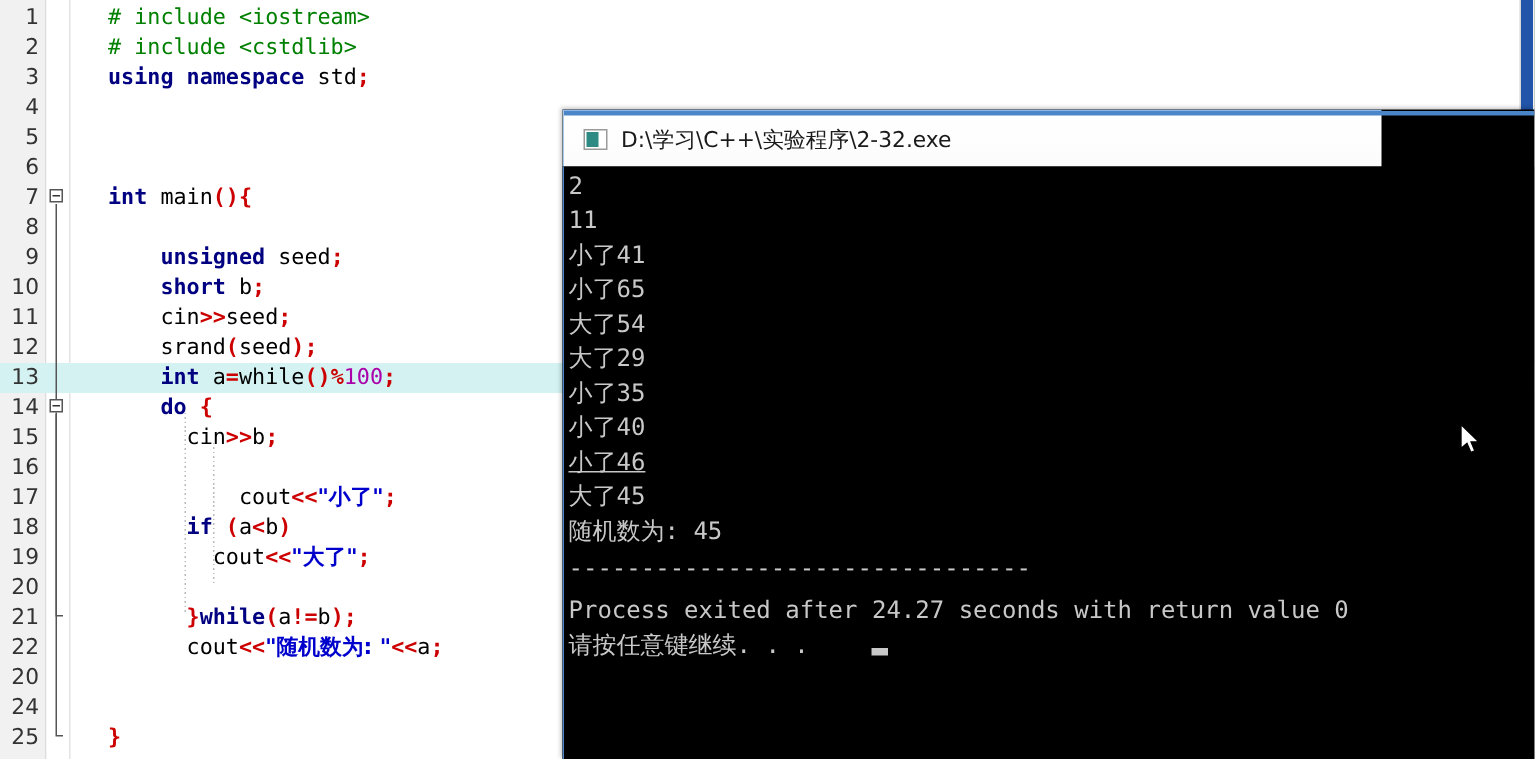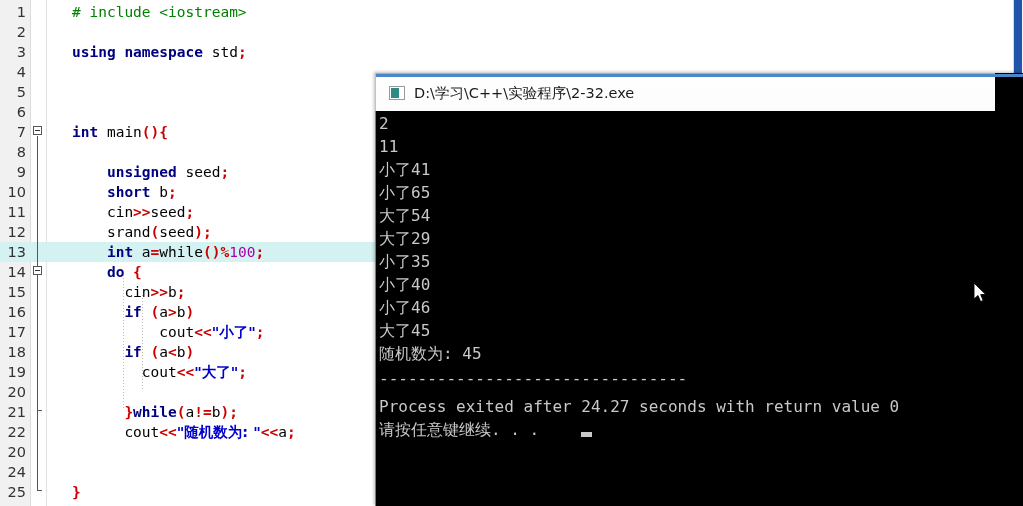--- a/index.html
+++ b/index.html
@@ -81,21 +81,21 @@
   }
 
   
   .console-win{
     position:absolute;left:375px;top:73px;width:648px;height:433px;
     background:#000;
     box-shadow:-1px -1px 3px rgba(0,0,0,0.25);
     overflow:hidden;
   }
   .con-titlebar{
-    position:absolute;left:0;top:0;width:620px;height:38px;
+    position:absolute;left:0;top:0;width:546px;height:38px;
     background:linear-gradient(to bottom,#ffffff 0%,#fcfcfc 100%);
     border-top:1px solid #8ab6e8;
     border-left:1px solid #a8c8e8;
     box-sizing:border-box;
   }
   .con-titleaccent{
     position:absolute;left:0;top:0;width:648px;height:3px;
     background:#4a86c8;
   }
   .con-icon{
@@ -139,35 +139,35 @@
 
 <div id="root">
 
   <div class="editor">
     <div class="ed-gutter"></div>
     <div class="ed-fold"></div>
     <div class="ed-vline"></div>
 
     <div id="code-lines">
         <div class="line" style="top: 2px;"><span class="ln">1</span><span class="code"><span class="pre"># include &lt;iostream&gt;</span></span></div>
-        <div class="line" style="top: 22px;"><span class="ln">2</span></div>
+        <div class="line" style="top: 22px;"><span class="ln">2</span><span class="code"><span class="pre"># include &lt;cstdlib&gt;</span></span></div>
         <div class="line" style="top: 42px;"><span class="ln">3</span><span class="code"><span class="k">using namespace </span><span class="id">std</span><span class="op">;</span></span></div>
         <div class="line" style="top: 62px;"><span class="ln">4</span><span class="code"></span></div>
         <div class="line" style="top: 82px;"><span class="ln">5</span><span class="code"></span></div>
         <div class="line" style="top: 102px;"><span class="ln">6</span><span class="code"></span></div>
         <div class="line" style="top: 122px;"><span class="ln">7</span><span class="code"><span class="k">int </span><span class="id">main</span><span class="op">(){</span></span></div>
         <div class="line" style="top: 142px;"><span class="ln">8</span><span class="code"></span></div>
         <div class="line" style="top: 162px;"><span class="ln">9</span><span class="code"><span class="k">    unsigned </span><span class="id">seed</span><span class="op">;</span></span></div>
         <div class="line" style="top: 182px;"><span class="ln">10</span><span class="code"><span class="k">    short </span><span class="id">b</span><span class="op">;</span></span></div>
         <div class="line" style="top: 202px;"><span class="ln">11</span><span class="code"><span class="id">    cin</span><span class="op">&gt;&gt;</span><span class="id">seed</span><span class="op">;</span></span></div>
         <div class="line" style="top: 222px;"><span class="ln">12</span><span class="code"><span class="id">    srand</span><span class="op">(</span><span class="id">seed</span><span class="op">);</span></span></div>
         <div class="line hl" style="top: 242px;"><span class="ln">13</span><span class="code"><span class="k">    int </span><span class="id">a</span><span class="op">=</span><span class="id">while</span><span class="op">()%</span><span class="num">100</span><span class="op">;</span></span></div>
         <div class="line" style="top: 262px;"><span class="ln">14</span><span class="code"><span class="k">    do </span><span class="op">{</span></span></div>
         <div class="line" style="top: 282px;"><span class="ln">15</span><span class="code"><span class="id">      cin</span><span class="op">&gt;&gt;</span><span class="id">b</span><span class="op">;</span></span></div>
-        <div class="line" style="top: 302px;"><span class="ln">16</span><span class="code"><span class="k">      if </span><span class="op">(</span><span class="id">a</span><span class="op">&gt;</span><span class="id">b</span><span class="op">)</span></span></div>
+        <div class="line" style="top: 302px;"><span class="ln">16</span></div>
         <div class="line" style="top: 322px;"><span class="ln">17</span><span class="code"><span class="id">          cout</span><span class="op">&lt;&lt;</span><span class="str cn">"小了"</span><span class="op">;</span></span></div>
         <div class="line" style="top: 342px;"><span class="ln">18</span><span class="code"><span class="k">      if </span><span class="op">(</span><span class="id">a</span><span class="op">&lt;</span><span class="id">b</span><span class="op">)</span></span></div>
         <div class="line" style="top: 362px;"><span class="ln">19</span><span class="code"><span class="id">        cout</span><span class="op">&lt;&lt;</span><span class="str cn">"大了"</span><span class="op">;</span></span></div>
         <div class="line" style="top: 382px;"><span class="ln">20</span><span class="code"></span></div>
         <div class="line" style="top: 402px;"><span class="ln">21</span><span class="code"><span class="op">      }</span><span class="k">while</span><span class="op">(</span><span class="id">a</span><span class="op">!=</span><span class="id">b</span><span class="op">);</span></span></div>
         <div class="line" style="top: 422px;"><span class="ln">22</span><span class="code"><span class="id">      cout</span><span class="op">&lt;&lt;</span><span class="str cn">"随机数为: "</span><span class="op">&lt;&lt;</span><span class="id">a</span><span class="op">;</span></span></div>
         <div class="line" style="top: 442px;"><span class="ln">20</span></div>
         <div class="line" style="top: 462px;"><span class="ln">24</span><span class="code"></span></div>
         <div class="line" style="top: 482px;"><span class="ln">25</span><span class="code"><span class="op">}</span></span></div>
       </div>
@@ -196,21 +196,21 @@
     <div class="con-body">
       <div id="console-lines">
           <div class="cline" style="top: 1px;">2</div>
           <div class="cline" style="top: 24px;">11</div>
           <div class="cline cjk" style="top: 47px;">小了41</div>
           <div class="cline cjk" style="top: 70px;">小了65</div>
           <div class="cline cjk" style="top: 93px;">大了54</div>
           <div class="cline cjk" style="top: 116px;">大了29</div>
           <div class="cline cjk" style="top: 139px; text-align: center;">小了35</div>
           <div class="cline cjk" style="top: 162px;">小了40</div>
-          <div class="cline cjk" style="top: 185px;">小了46</div>
+          <div class="cline cjk" style="top: 185px; text-decoration: underline;">小了46</div>
           <div class="cline cjk" style="top: 208px;">大了45</div>
           <div class="cline cjk" style="top: 231px;">随机数为: 45</div>
           <div class="csep" style="top: 256px;">--------------------------------</div>
           <div class="cline" style="top: 284px;">Process exited after 24.27 seconds with return value 0</div>
           <div class="cline cjk" style="top: 307px;">请按任意键继续. . . </div>
           <div class="ccursor" style="left: 205px; top: 321px;"></div>
         </div>
     </div>
   </div>
 

